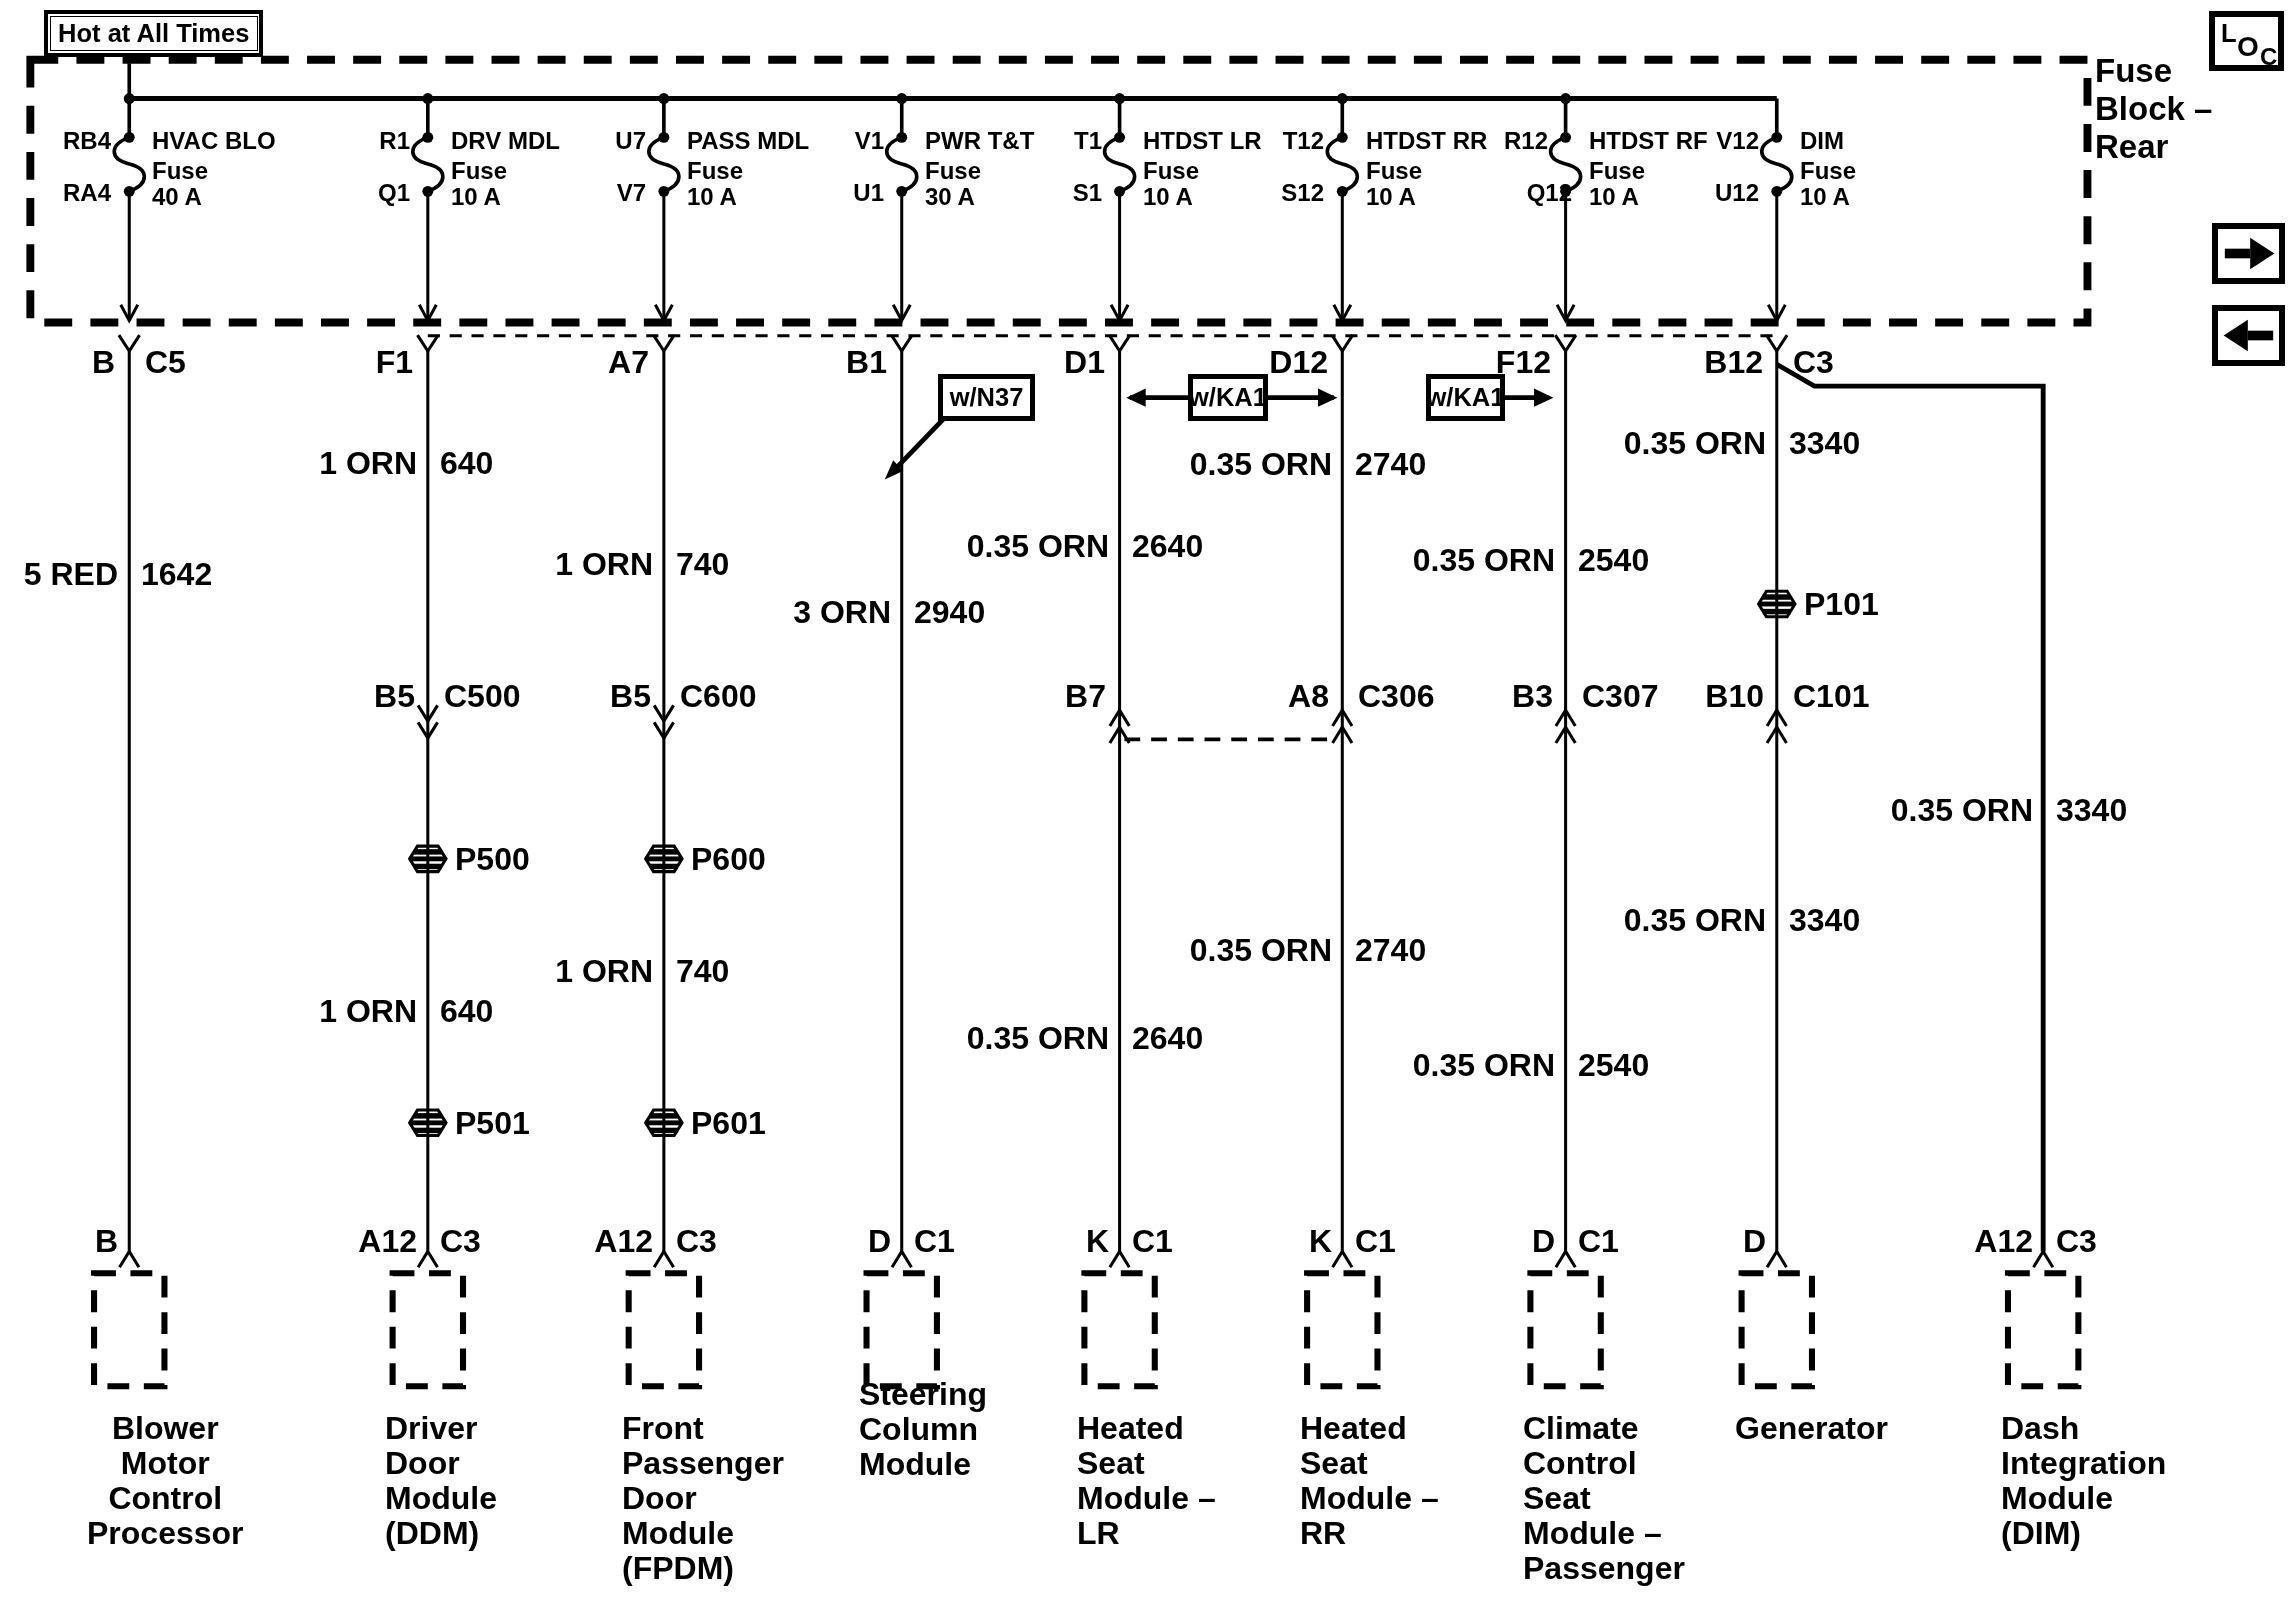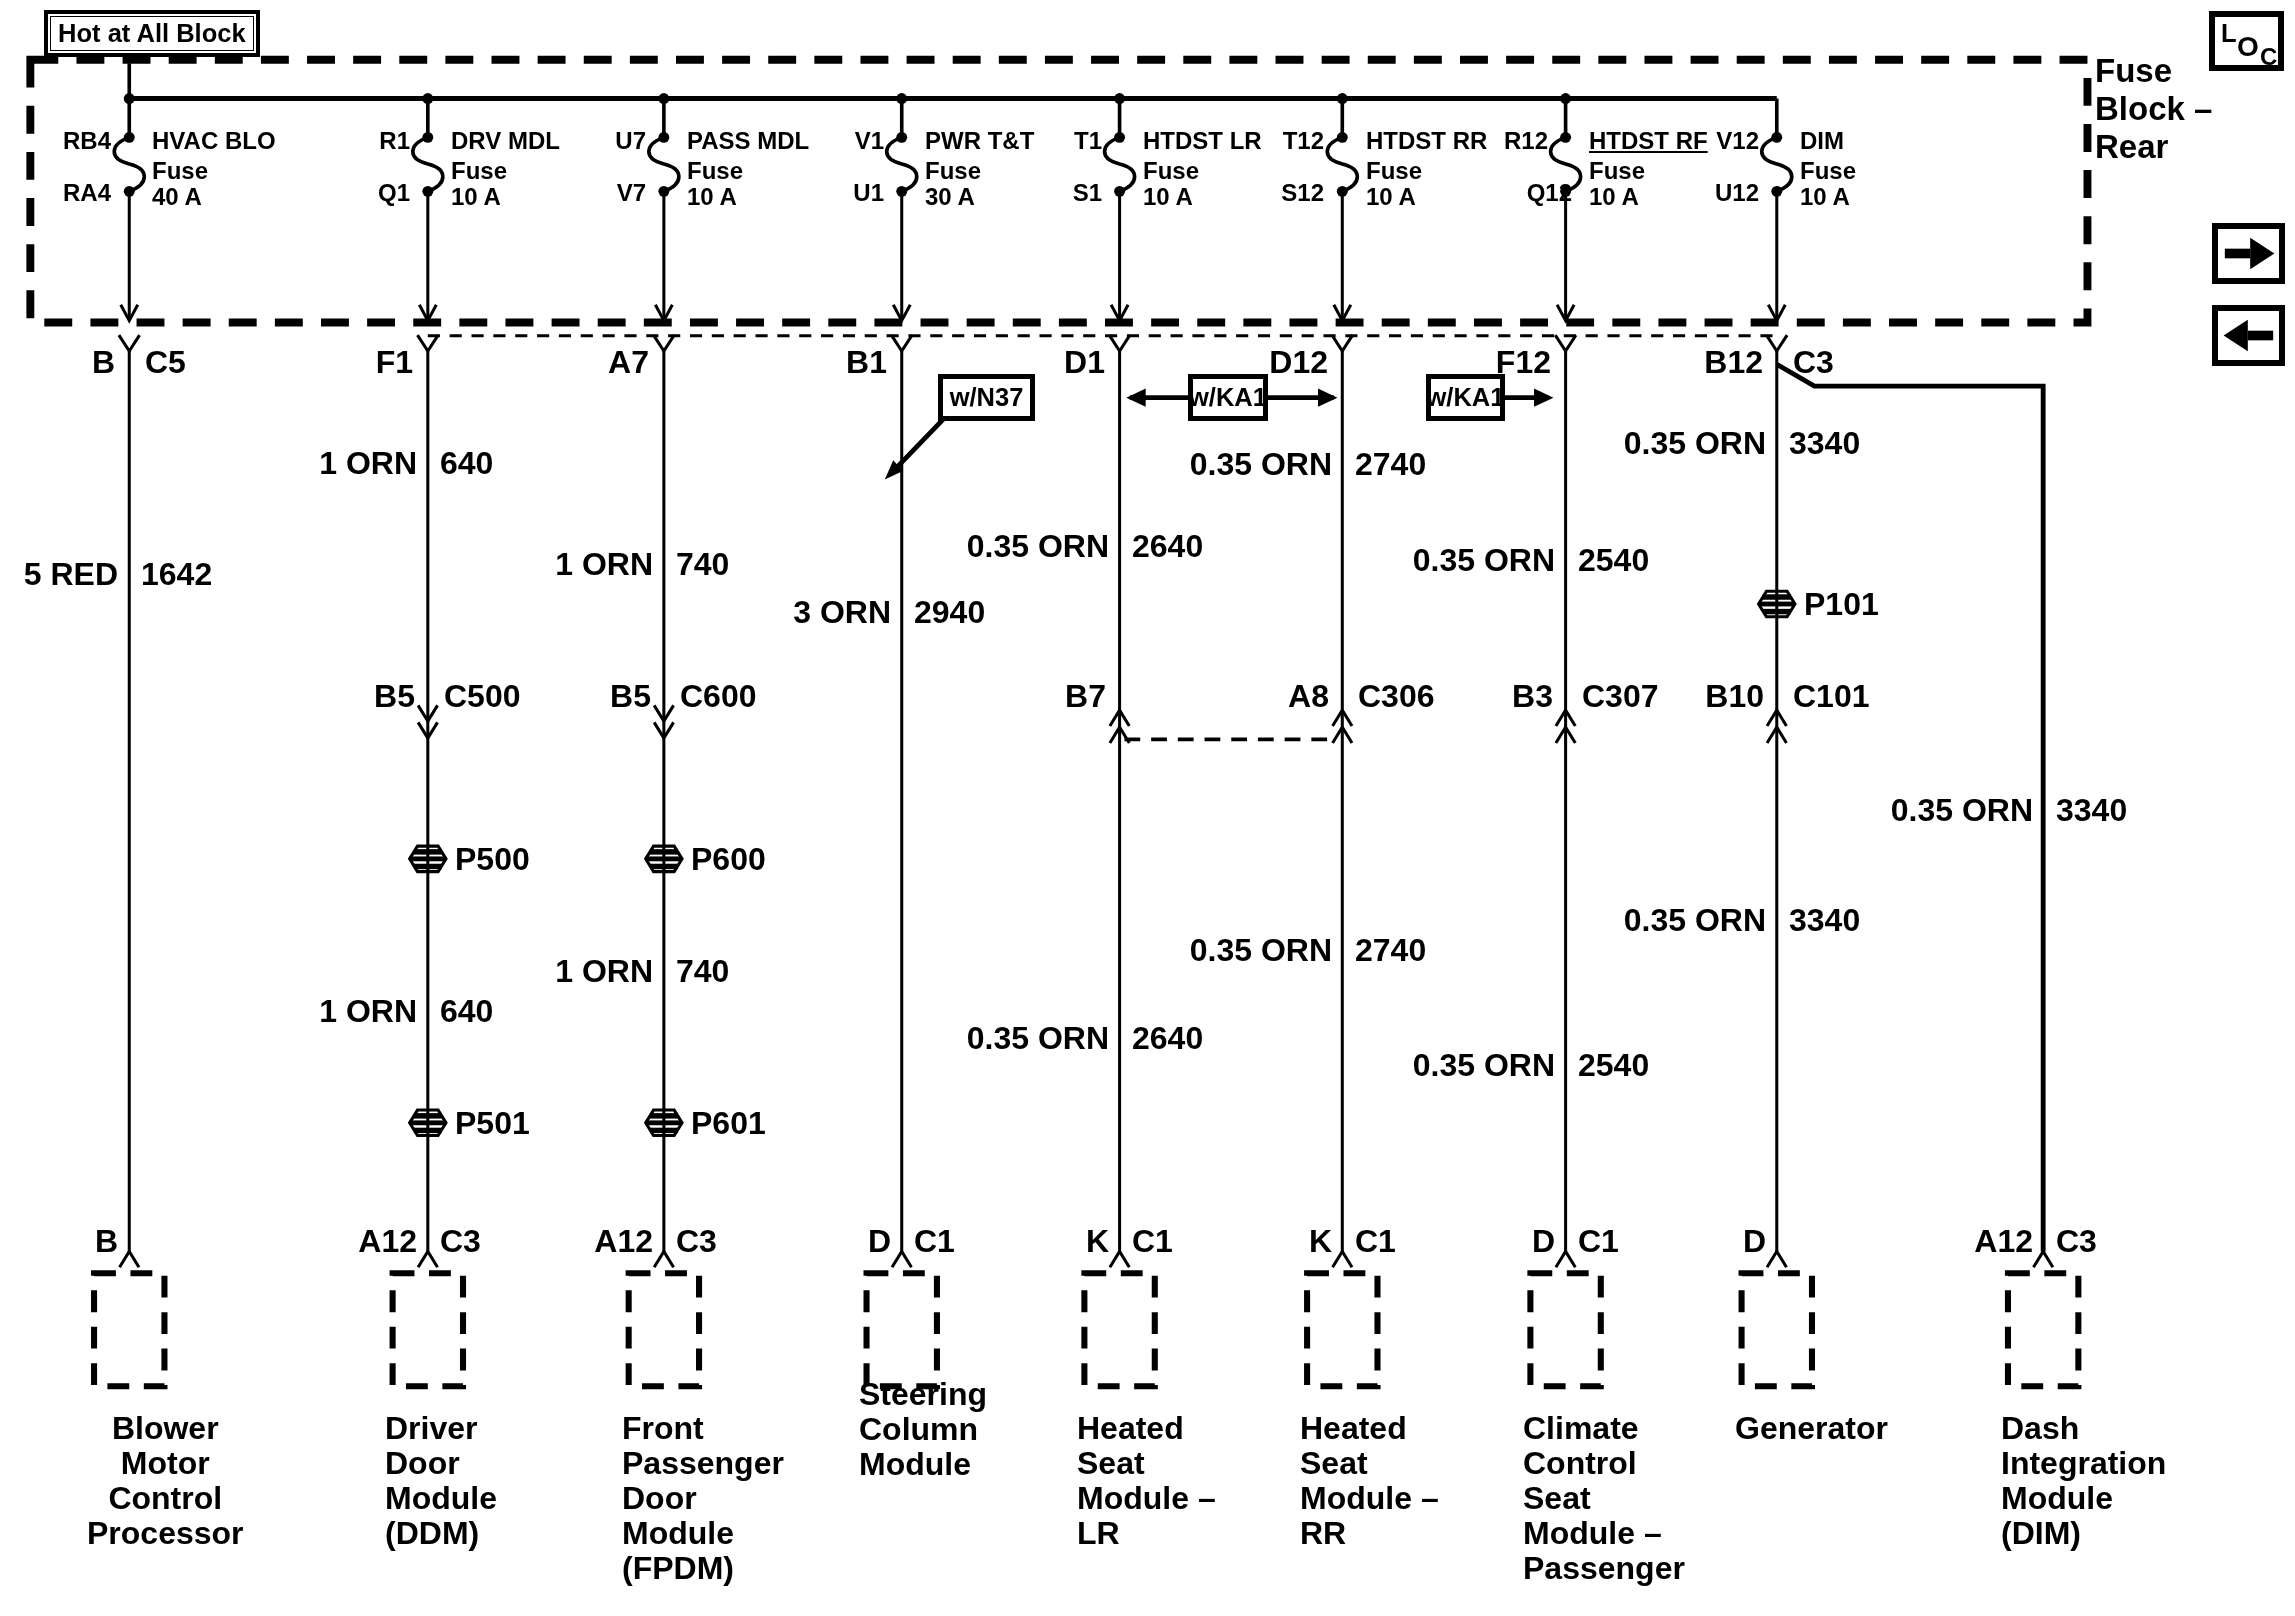--- a/index.html
+++ b/index.html
@@ -162,21 +162,21 @@
       <rect x="2154" y="2098" width="116" height="186" stroke="#000000" stroke-width="10" fill="none" stroke-dasharray="36 24"></rect>
       <path d="M2564,2088 L2580,2062 L2596,2088" stroke="#000000" stroke-width="5" fill="none"></path>
       <rect x="2522" y="2098" width="116" height="186" stroke="#000000" stroke-width="10" fill="none" stroke-dasharray="36 24"></rect>
       <path d="M2912,2088 L2928,2062 L2944,2088" stroke="#000000" stroke-width="5" fill="none"></path>
       <rect x="2870" y="2098" width="116" height="186" stroke="#000000" stroke-width="10" fill="none" stroke-dasharray="36 24"></rect>
       <path d="M3351,2088 L3367,2062 L3383,2088" stroke="#000000" stroke-width="5" fill="none"></path>
       <rect x="3309" y="2098" width="116" height="186" stroke="#000000" stroke-width="10" fill="none" stroke-dasharray="36 24"></rect>
     </svg>
 
   <div id="hot">
-    <div class="in">Hot at All Block</div>
+    <div class="in">Hot at All Times</div>
   </div>
 
   <div id="fbname">
     <div>Fuse</div>
     <div>Block –</div>
     <div>Rear</div>
   </div>
 
 
   <div class="tag" style="left:938px;top:374px;width:97px;height:47px;">w/N37</div>
@@ -234,21 +234,21 @@
     <div class="lbl fz" style="left: 1143px; top: 197px;">10 A</div>
     <div class="lbl r cz" style="left: 1105px; top: 362px;">D1</div>
     <div class="lbl r fz" style="left: 1324px; top: 141px;">T12</div>
     <div class="lbl r fz" style="left: 1324px; top: 193px;">S12</div>
     <div class="lbl fz" style="left: 1366px; top: 141px;">HTDST RR</div>
     <div class="lbl fz" style="left: 1366px; top: 171px;">Fuse</div>
     <div class="lbl fz" style="left: 1366px; top: 197px;">10 A</div>
     <div class="lbl r cz" style="left: 1328px; top: 362px;">D12</div>
     <div class="lbl r fz" style="left: 1548px; top: 141px; text-align: right;">R12</div>
     <div class="lbl r fz" style="left: 1548px; top: 193px; margin-left: 24px;">Q12</div>
-    <div class="lbl fz" style="left: 1589px; top: 141px; text-decoration: underline;">HTDST RF</div>
+    <div class="lbl fz" style="left: 1589px; top: 141px;">HTDST RF</div>
     <div class="lbl fz" style="left: 1589px; top: 171px;">Fuse</div>
     <div class="lbl fz" style="left: 1589px; top: 197px;">10 A</div>
     <div class="lbl r cz" style="left: 1551px; top: 362px;">F12</div>
     <div class="lbl r fz" style="left: 1759px; top: 141px;">V12</div>
     <div class="lbl r fz" style="left: 1759px; top: 193px;">U12</div>
     <div class="lbl fz" style="left: 1800px; top: 141px;">DIM</div>
     <div class="lbl fz" style="left: 1800px; top: 171px;">Fuse</div>
     <div class="lbl fz" style="left: 1800px; top: 197px;">10 A</div>
     <div class="lbl r cz" style="left: 1763px; top: 362px;">B12</div>
     <div class="lbl cz" style="left: 1793px; top: 362px;">C3</div>

